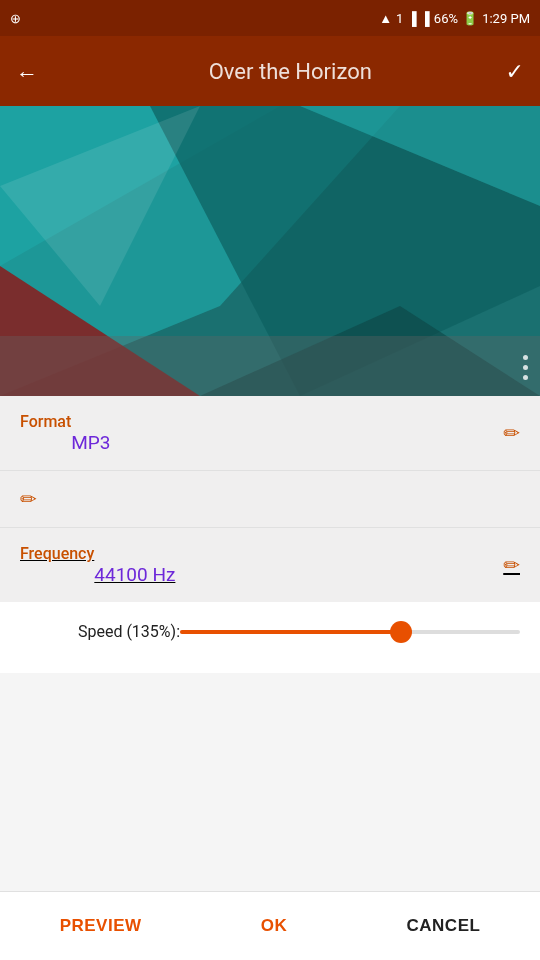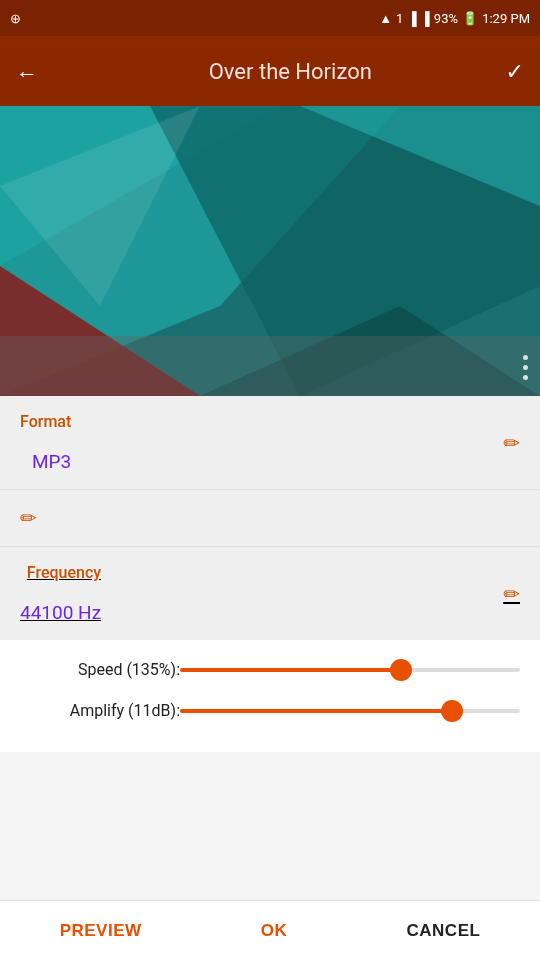--- a/index.html
+++ b/index.html
@@ -77,21 +77,21 @@
     }
 
     .setting-row {
       display: flex;
       align-items: center;
       justify-content: space-between;
       padding: 16px 20px;
       border-bottom: 1px solid #e0e0e0;
       background: #f0efef;
     }
-    .setting-info { display: flex; flex-direction: column; align-items: flex-end; }
+    .setting-info { display: flex; flex-direction: row; }
     .setting-label {
       color: #c85000;
       font-size: 16px;
       font-weight: 500;
     }
     .setting-value {
       color: #6d28d9;
       font-size: 19px;
       margin-top: 19px;
     }
@@ -139,21 +139,21 @@
       background: #e85000;
       position: absolute;
       top: 50%;
       transform: translateY(-50%);
       cursor: pointer;
     }
 
     
     .action-bar {
       width: 100%;
-      height: 60px;
+      height: 69px;
       background: white;
       display: flex;
       align-items: center;
       justify-content: space-around;
       border-top: 1px solid #e0e0e0;
       position: absolute;
       bottom: 0;
     }
     .action-btn {
       font-size: 17px;
@@ -179,21 +179,21 @@
 
 <div class="status-bar">
   <div class="status-left">
     <span>⊕</span>
   </div>
   <div class="status-right">
     <span>▲</span>
     <span>1</span>
     <span>▐</span>
     <span>▐</span>
-    <span>93%</span>
+    <span>66%</span>
     <span>🔋</span>
     <span>1:29 PM</span>
   </div>
 </div>
 
 <div class="app-bar">
   <span style="font-size:22px; cursor:pointer;">←</span>
   <span class="app-bar-title">Over the Horizon</span>
   <span style="font-size:22px; cursor:pointer;">✓</span>
 </div>
@@ -243,26 +243,19 @@
 <div class="sliders-area">
 
   <div class="slider-row">
     <span class="slider-label">Speed (135%):</span>
     <div class="slider-track">
       <div class="slider-fill" style="width: 65%;"></div>
       <div class="slider-thumb" style="left: calc(65% - 11px);"></div>
     </div>
   </div>
 
-  <div class="slider-row">
-    <span class="slider-label">Amplify (11dB):</span>
-    <div class="slider-track">
-      <div class="slider-fill" style="width: 80%;"></div>
-      <div class="slider-thumb" style="left: calc(80% - 11px);"></div>
-    </div>
-  </div>
 </div>
 
 <div class="action-bar">
   <button class="action-btn btn-preview">PREVIEW</button>
   <button class="action-btn btn-ok">OK</button>
   <button class="action-btn btn-cancel">CANCEL</button>
 </div>
 
 </body></html>

